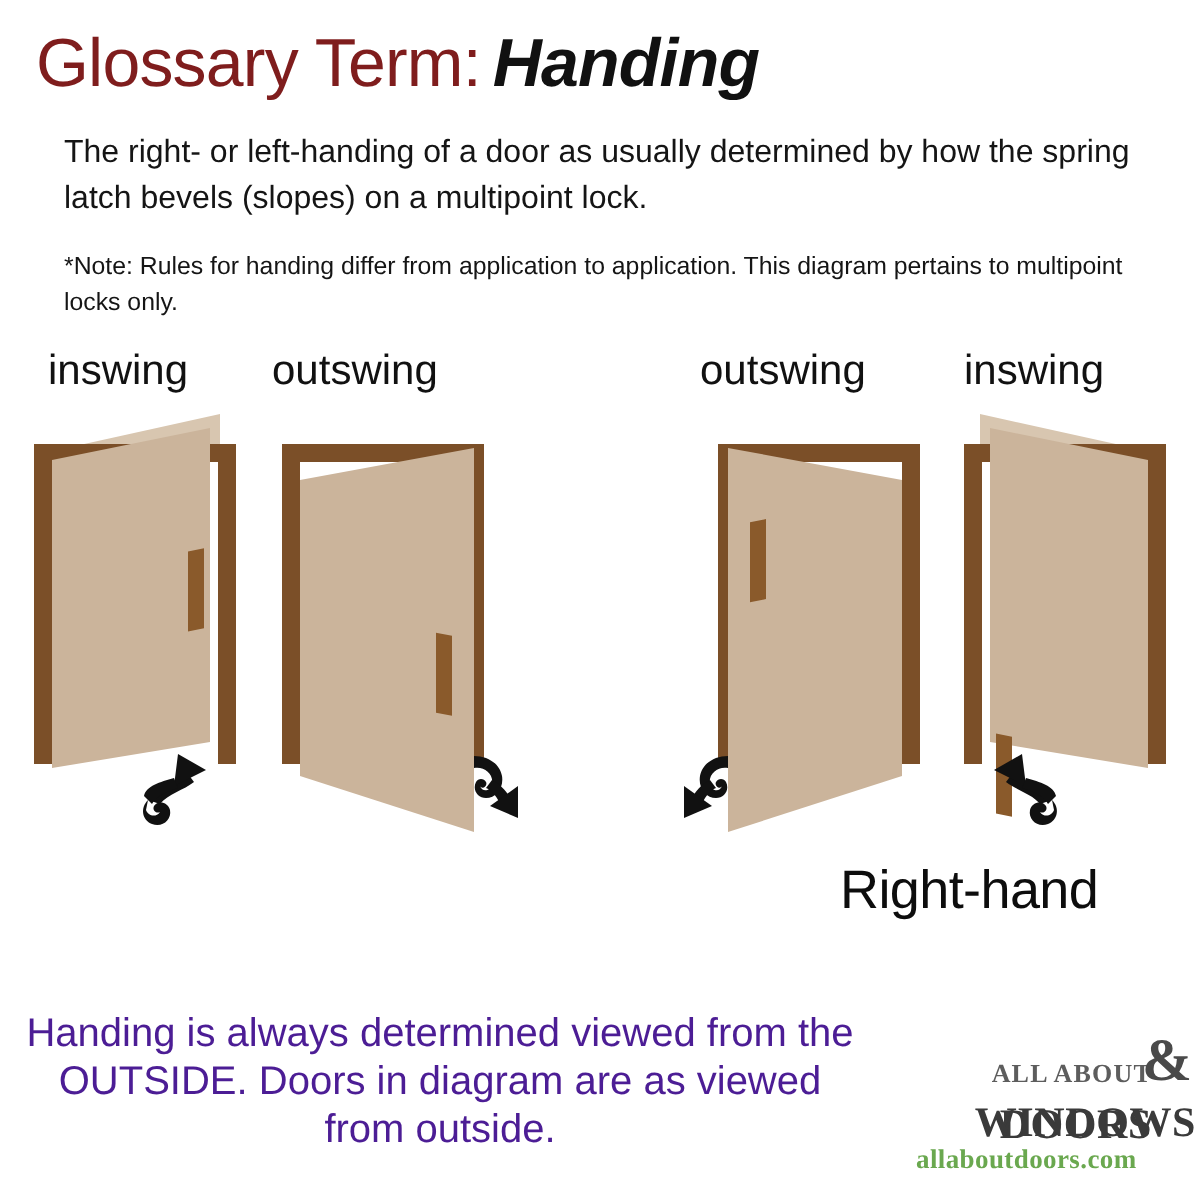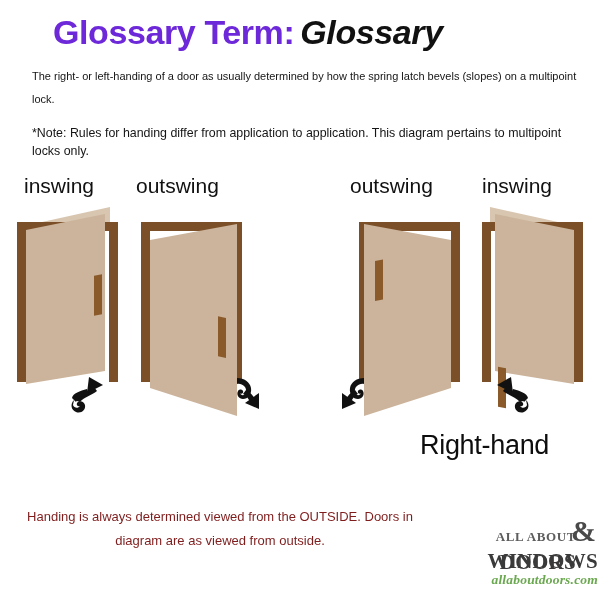--- a/index.html
+++ b/index.html
@@ -10,26 +10,26 @@
     position:relative;
   }
   .page{position:relative;width:600px;height:600px;background:#ffffff;}
 
   
   .title{
     position:absolute;left:18px;top:12px;
     font-size:34px;line-height:40px;letter-spacing:-0.4px;
     white-space:nowrap;
   }
-  .title .t-green{color:#6d28d9;font-weight:700;margin-left:35px;}
+  .title .t-green{color:#7f1d1d;font-weight:400;}
   .title .t-term{color:#111111;font-weight:bold;font-style:italic;padding-left:6px;}
 
   .lede{
     position:absolute;left:32px;top:65px;width:545px;
-    font-size:11px;line-height:23px;color:#151515;
+    font-size:16px;line-height:23px;color:#151515;
   }
 
   .note{
     position:absolute;left:32px;top:124px;width:540px;
     font-size:12.4px;line-height:18px;color:#151515;
   }
   .note b{font-weight:normal;}
 
   
   .diagram{position:absolute;left:0;top:168px;width:600px;height:310px;}
@@ -48,21 +48,21 @@
     white-space:nowrap;letter-spacing:-0.3px;
   }
   .hand-left{left:54px;top:262px;}
   .hand-right{left:420px;top:262px;}
 
   .door-svg{position:absolute;left:0;top:26px;width:600px;height:232px;}
 
   
   .footer-text{
     position:absolute;left:10px;top:505px;width:420px;
-    text-align:center;font-size:13px;line-height:24px;color:#7f1d1d;
+    text-align:center;font-size:20px;line-height:24px;color:#4c1d95;
   }
 
   .logo{position:absolute;left:458px;top:516px;width:140px;height:76px;}
   .logo-l1{
     position:absolute;left:6px;top:2px;width:112px;text-align:right;
     font-family:"Liberation Serif", serif;font-weight:bold;
     font-size:13px;line-height:14px;color:#5d5d5d;letter-spacing:0.6px;margin-top:12px;
   }
   .logo-amp{
     position:absolute;right:2px;top:0px;
@@ -73,32 +73,32 @@
     position:absolute;left:2px;top:14px;width:116px;text-align:right;
     font-family:"Liberation Serif", serif;font-weight:bold;
     font-size:21px;line-height:22px;color:#3a3a3a;letter-spacing:0.3px;margin-top:21px;
   }
   .logo-l3{
     position:absolute;left:0px;top:34px;width:140px;text-align:right;
     font-family:"Liberation Serif", serif;font-weight:bold;
     font-size:21px;line-height:22px;color:#3a3a3a;letter-spacing:0.3px;
   }
   .logo-l4{
-    position:absolute;left:0px;top:56px;width:140px;text-align:right;
-    font-family:"Liberation Serif", serif;font-weight:bold;
-    font-size:13.5px;line-height:15px;color:#6aa84f;letter-spacing:0.2px;font-style:italic;
+    position:absolute;left:0px;top:56px;width:140px;text-align:left;
+    font-family:"Liberation Serif", serif;font-weight:bold;
+    font-size:13.5px;line-height:15px;color:#6aa84f;letter-spacing:0.2px;
   }
 </style>
 </head>
 <body>
 
 <div class="page">
 
   <div class="title">
-    <span class="t-green">Glossary Term:</span><span class="t-term">Glossary</span>
+    <span class="t-green">Glossary Term:</span><span class="t-term">Handing</span>
   </div>
 
   <div class="lede">The right- or left-handing of a door as usually determined by how the spring latch bevels (slopes) on a multipoint lock.</div>
 
   <div class="note">
     <b>*Note:</b>
     <span>Rules for handing differ from application to application. This diagram pertains to multipoint locks only.</span>
   </div>
 
   <div class="diagram">

